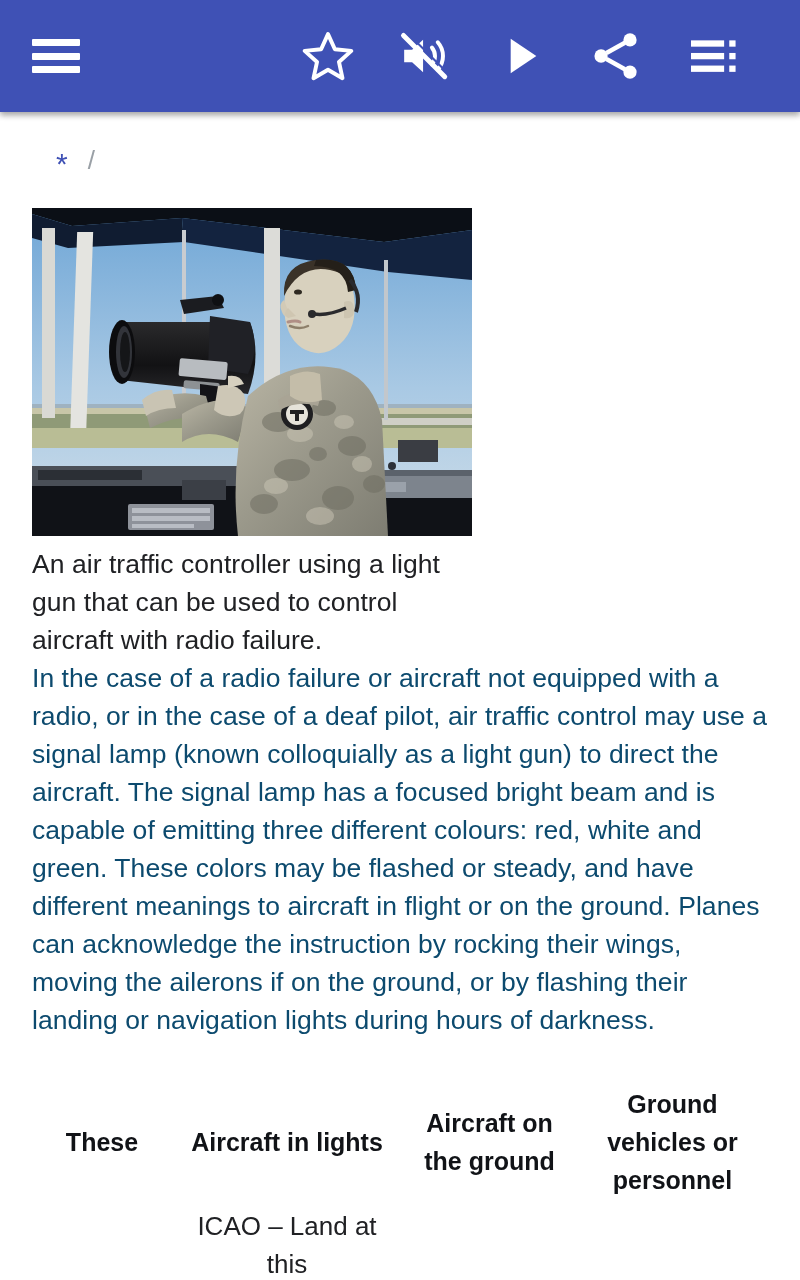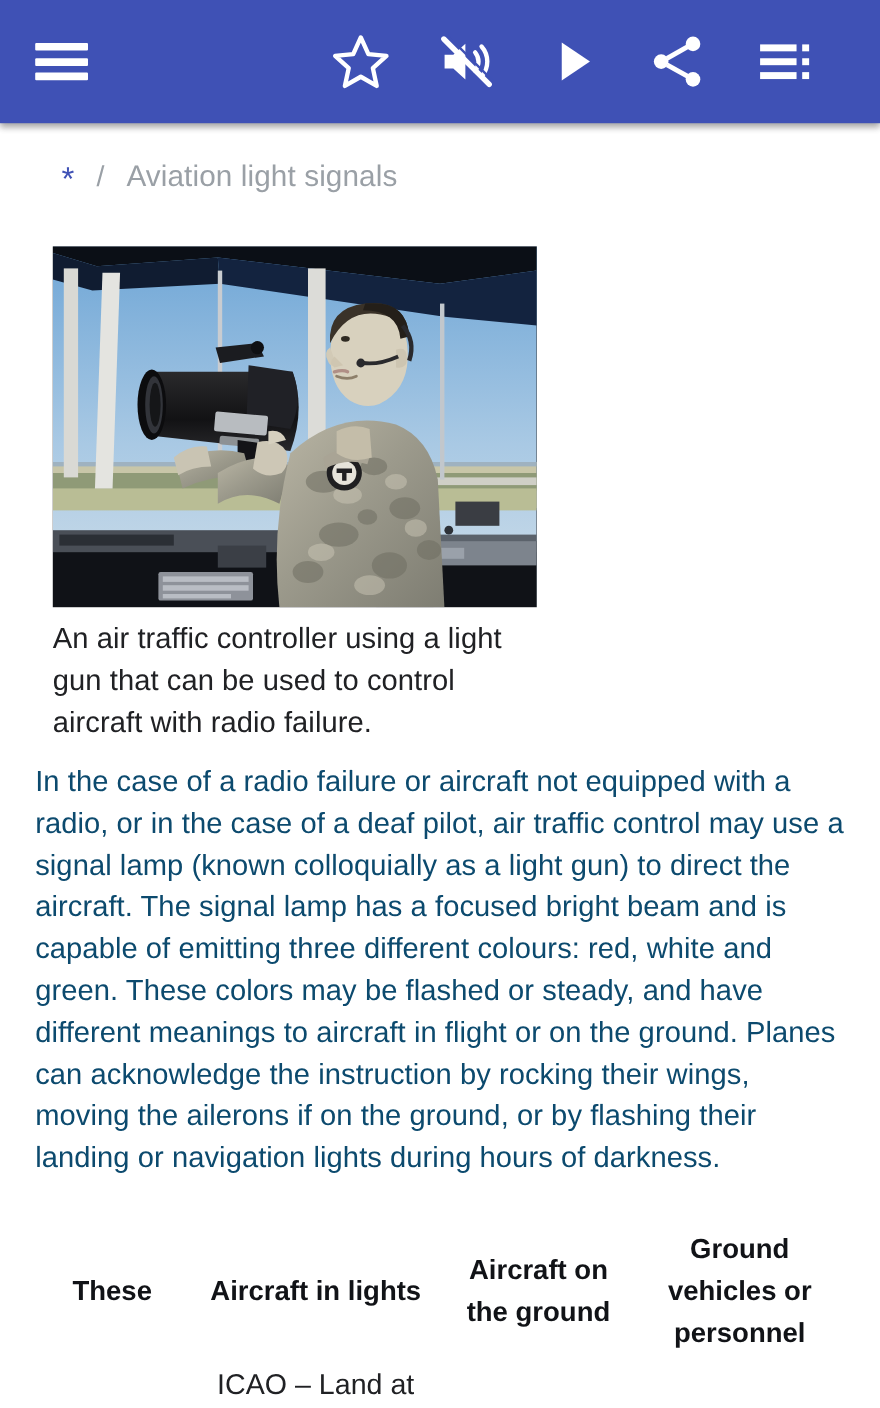--- a/index.html
+++ b/index.html
@@ -97,21 +97,21 @@
     font-weight: 300;
   }
   .crumb-current {
     color: #9aa0a6;
     font-size: 27px;
     letter-spacing: 0.1px;
   }
 
   
   .figure {
-    margin: 16px;
+    margin: 0;
     width: 440px;
   }
   .figure-img {
     width: 440px;
     height: 328px;
     display: block;
     overflow: hidden;
     position: relative;
     background: #0a0d12;
   }
@@ -232,21 +232,20 @@
     </div>
 
   </div>
 </div>
 
 <div class="content">
 
   <nav class="breadcrumb">
     <a class="crumb-home">*</a>
     <span class="crumb-sep">/</span>
-    <span class="crumb-current">Aviation light signals</span>
   </nav>
 
   <figure class="figure">
     <div class="figure-img">
       <svg viewBox="0 0 440 328" preserveAspectRatio="none">
         <defs>
           <linearGradient id="sky" x1="0" y1="0" x2="0" y2="1">
             <stop offset="0%" stop-color="#6fa6d6"></stop>
             <stop offset="55%" stop-color="#a9c9e4"></stop>
             <stop offset="100%" stop-color="#cfdee9"></stop>

